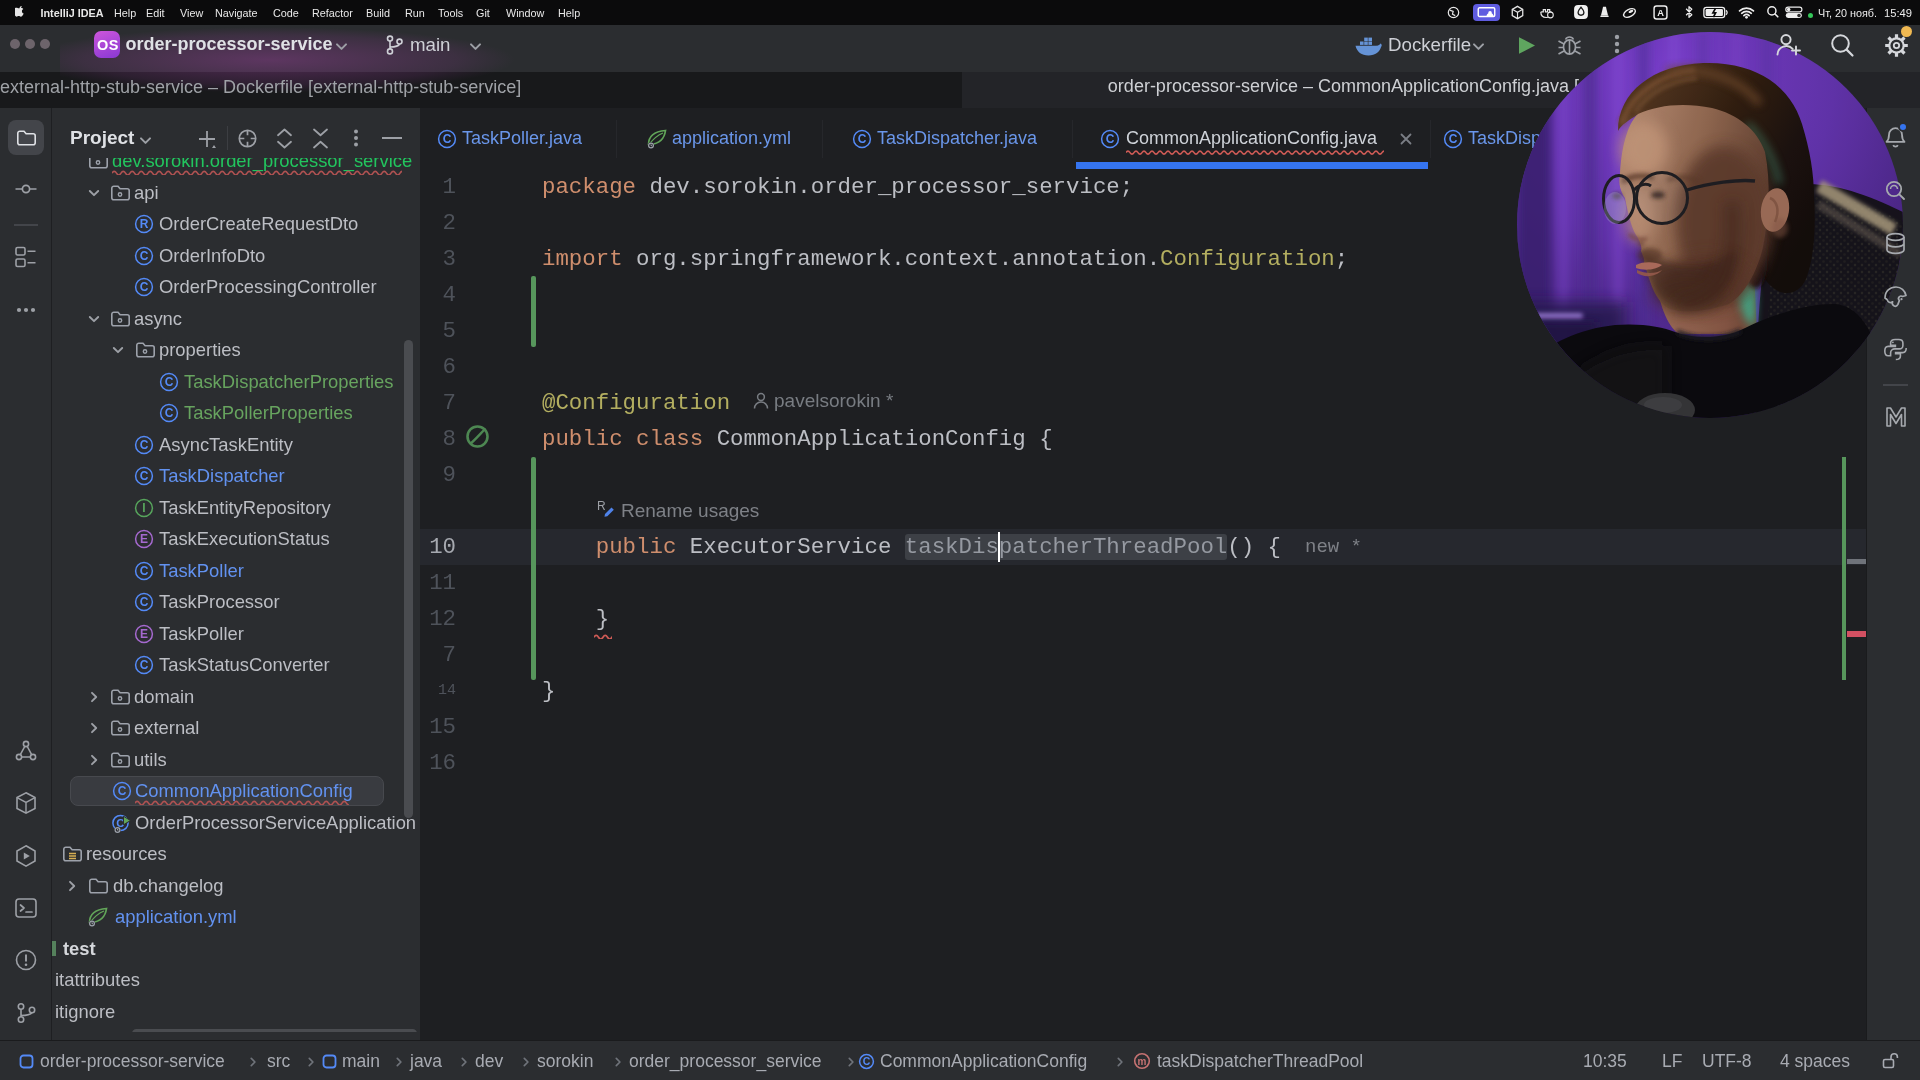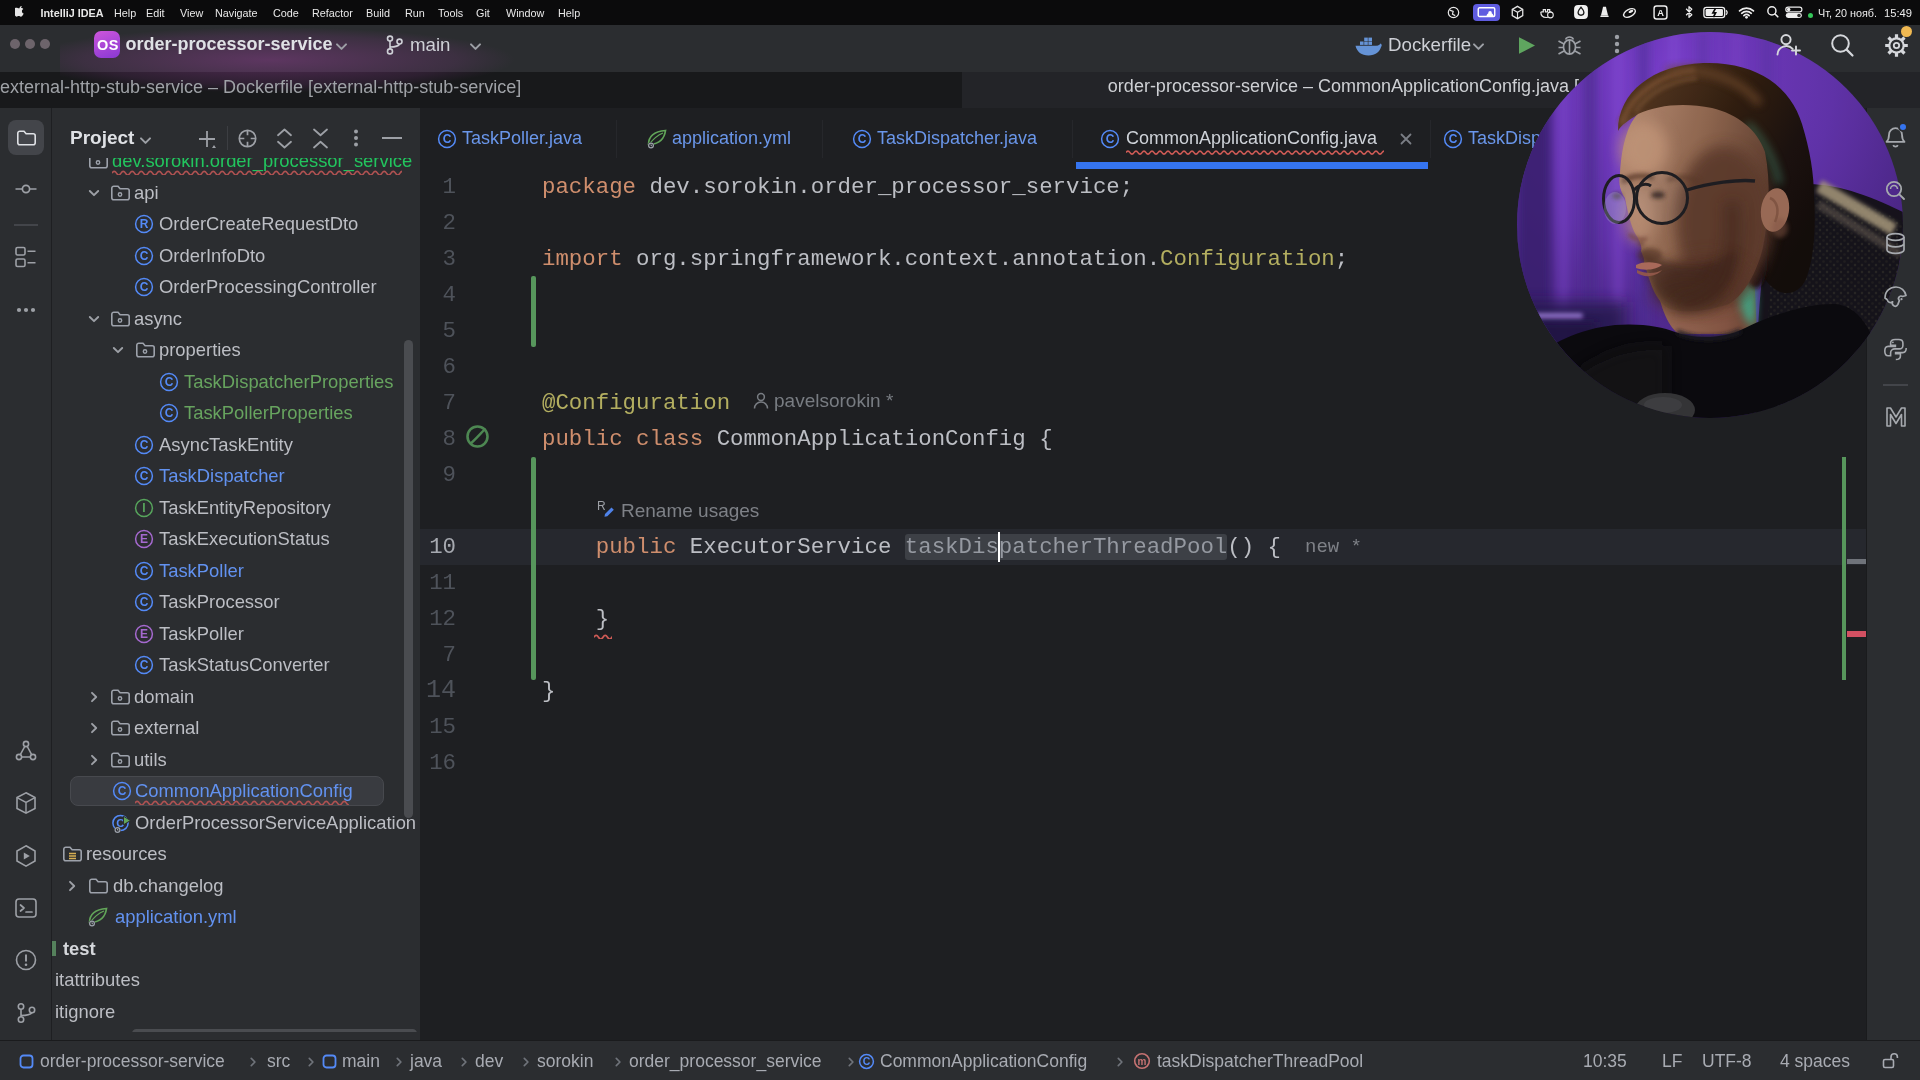--- a/index.html
+++ b/index.html
@@ -426,21 +426,21 @@
 <div class="a" style="left:408px;top:277px;width:48px;height:36px;line-height:36px;text-align:right;font-family:'Liberation Mono',monospace;font-size:22.4px;color:#4e525a;z-index:5">4</div>
 <div class="a" style="left:408px;top:313px;width:48px;height:36px;line-height:36px;text-align:right;font-family:'Liberation Mono',monospace;font-size:22.4px;color:#4e525a;z-index:5">5</div>
 <div class="a" style="left:408px;top:349px;width:48px;height:36px;line-height:36px;text-align:right;font-family:'Liberation Mono',monospace;font-size:22.4px;color:#4e525a;z-index:5">6</div>
 <div class="a" style="left:408px;top:385px;width:48px;height:36px;line-height:36px;text-align:right;font-family:'Liberation Mono',monospace;font-size:22.4px;color:#4e525a;z-index:5">7</div>
 <div class="a" style="left:408px;top:421px;width:48px;height:36px;line-height:36px;text-align:right;font-family:'Liberation Mono',monospace;font-size:22.4px;color:#4e525a;z-index:5">8</div>
 <div class="a" style="left:408px;top:457px;width:48px;height:36px;line-height:36px;text-align:right;font-family:'Liberation Mono',monospace;font-size:22.4px;color:#4e525a;z-index:5">9</div>
 <div class="a" style="left:408px;top:529px;width:48px;height:36px;line-height:36px;text-align:right;font-family:'Liberation Mono',monospace;font-size:22.4px;color:#a6a9b0;z-index:5">10</div>
 <div class="a" style="left:408px;top:565px;width:48px;height:36px;line-height:36px;text-align:right;font-family:'Liberation Mono',monospace;font-size:22.4px;color:#4e525a;z-index:5">11</div>
 <div class="a" style="left:408px;top:601px;width:48px;height:36px;line-height:36px;text-align:right;font-family:'Liberation Mono',monospace;font-size:22.4px;color:#4e525a;z-index:5">12</div>
 <div class="a" style="left:408px;top:637px;width:48px;height:36px;line-height:36px;text-align:right;font-family:'Liberation Mono',monospace;font-size:22.4px;color:#4e525a;z-index:5">7</div>
-<div class="a" style="left:408px;top:673px;width:48px;height:36px;line-height:36px;text-align:right;font-family:'Liberation Mono',monospace;font-size:25px;color:#4e525a;z-index:5">14</div>
+<div class="a" style="left:408px;top:673px;width:48px;height:36px;line-height:36px;text-align:right;font-family:'Liberation Mono',monospace;font-size:15px;color:#4e525a;z-index:5">14</div>
 <div class="a" style="left:408px;top:709px;width:48px;height:36px;line-height:36px;text-align:right;font-family:'Liberation Mono',monospace;font-size:22.4px;color:#4e525a;z-index:5">15</div>
 <div class="a" style="left:408px;top:745px;width:48px;height:36px;line-height:36px;text-align:right;font-family:'Liberation Mono',monospace;font-size:22.4px;color:#4e525a;z-index:5">16</div>
 <div class="a" style="left:542px;top:169px;height:36px;line-height:36px;font-family:'Liberation Mono',monospace;font-size:22.4px;white-space:pre;z-index:5"><span style="color:#cf8e6d">package</span><span style="color:#bcbec4"> dev.sorokin.order_processor_service;</span></div>
 <div class="a" style="left:542px;top:241px;height:36px;line-height:36px;font-family:'Liberation Mono',monospace;font-size:22.4px;white-space:pre;z-index:5"><span style="color:#cf8e6d">import</span><span style="color:#bcbec4"> org.springframework.context.annotation.</span><span style="color:#b3ae60">Configuration</span><span style="color:#bcbec4">;</span></div>
 <div class="a" style="left:542px;top:385px;height:36px;line-height:36px;font-family:'Liberation Mono',monospace;font-size:22.4px;white-space:pre;z-index:5"><span style="color:#b3ae60">@Configuration</span></div>
 <div class="a" style="left:542px;top:421px;height:36px;line-height:36px;font-family:'Liberation Mono',monospace;font-size:22.4px;white-space:pre;z-index:5"><span style="color:#cf8e6d">public</span><span style="color:#bcbec4"> </span><span style="color:#cf8e6d">class</span><span style="color:#bcbec4"> CommonApplicationConfig {</span></div>
 <div class="a" style="left:542px;top:529px;height:36px;line-height:36px;font-family:'Liberation Mono',monospace;font-size:22.4px;white-space:pre;z-index:5"><span style="color:#bcbec4">    </span><span style="color:#cf8e6d">public</span><span style="color:#bcbec4"> ExecutorService </span><span style="color:#9599a1;background:#3d4046;border-radius:3px">taskDispatcherThreadPool</span><span style="color:#bcbec4">() {</span></div>
 <div class="a" style="left:542px;top:601px;height:36px;line-height:36px;font-family:'Liberation Mono',monospace;font-size:22.4px;white-space:pre;z-index:5"><span style="color:#bcbec4">    }</span></div>
 <div class="a" style="left:542px;top:673px;height:36px;line-height:36px;font-family:'Liberation Mono',monospace;font-size:22.4px;white-space:pre;z-index:5"><span style="color:#bcbec4">}</span></div>
 <svg class="a" style="left:464px;top:423px;z-index:5" width="27" height="27" viewBox="0 0 27 27">

